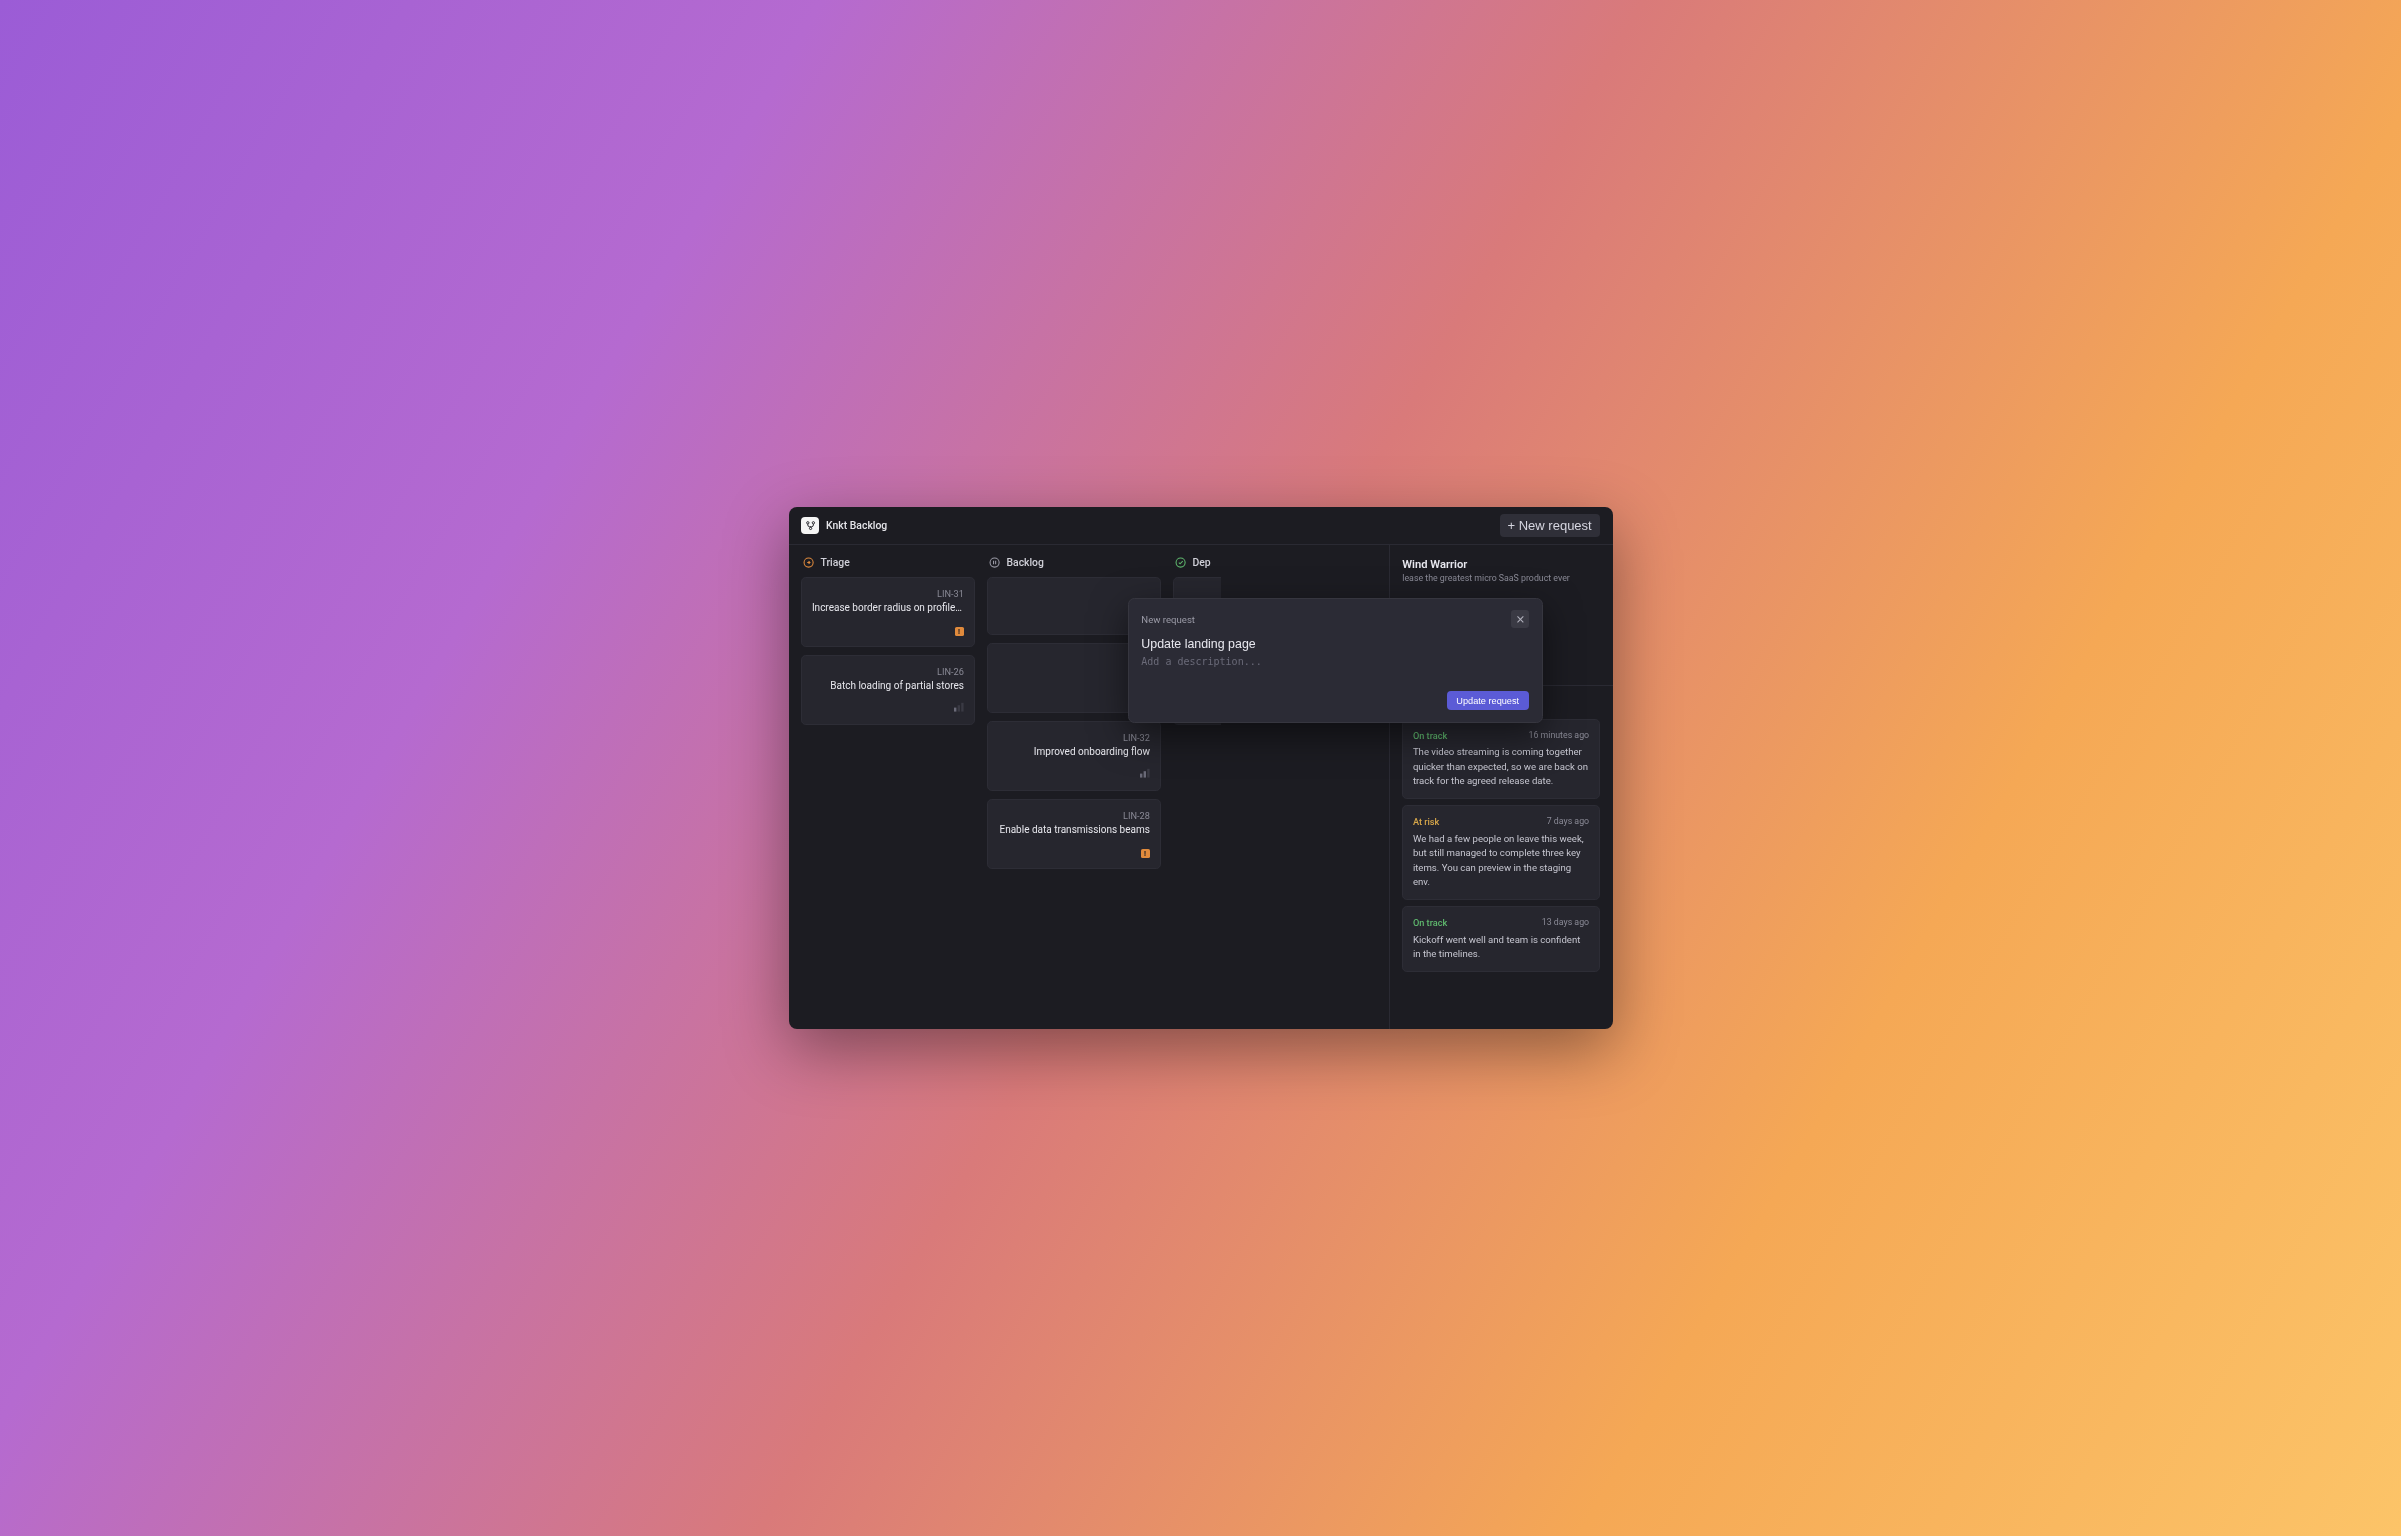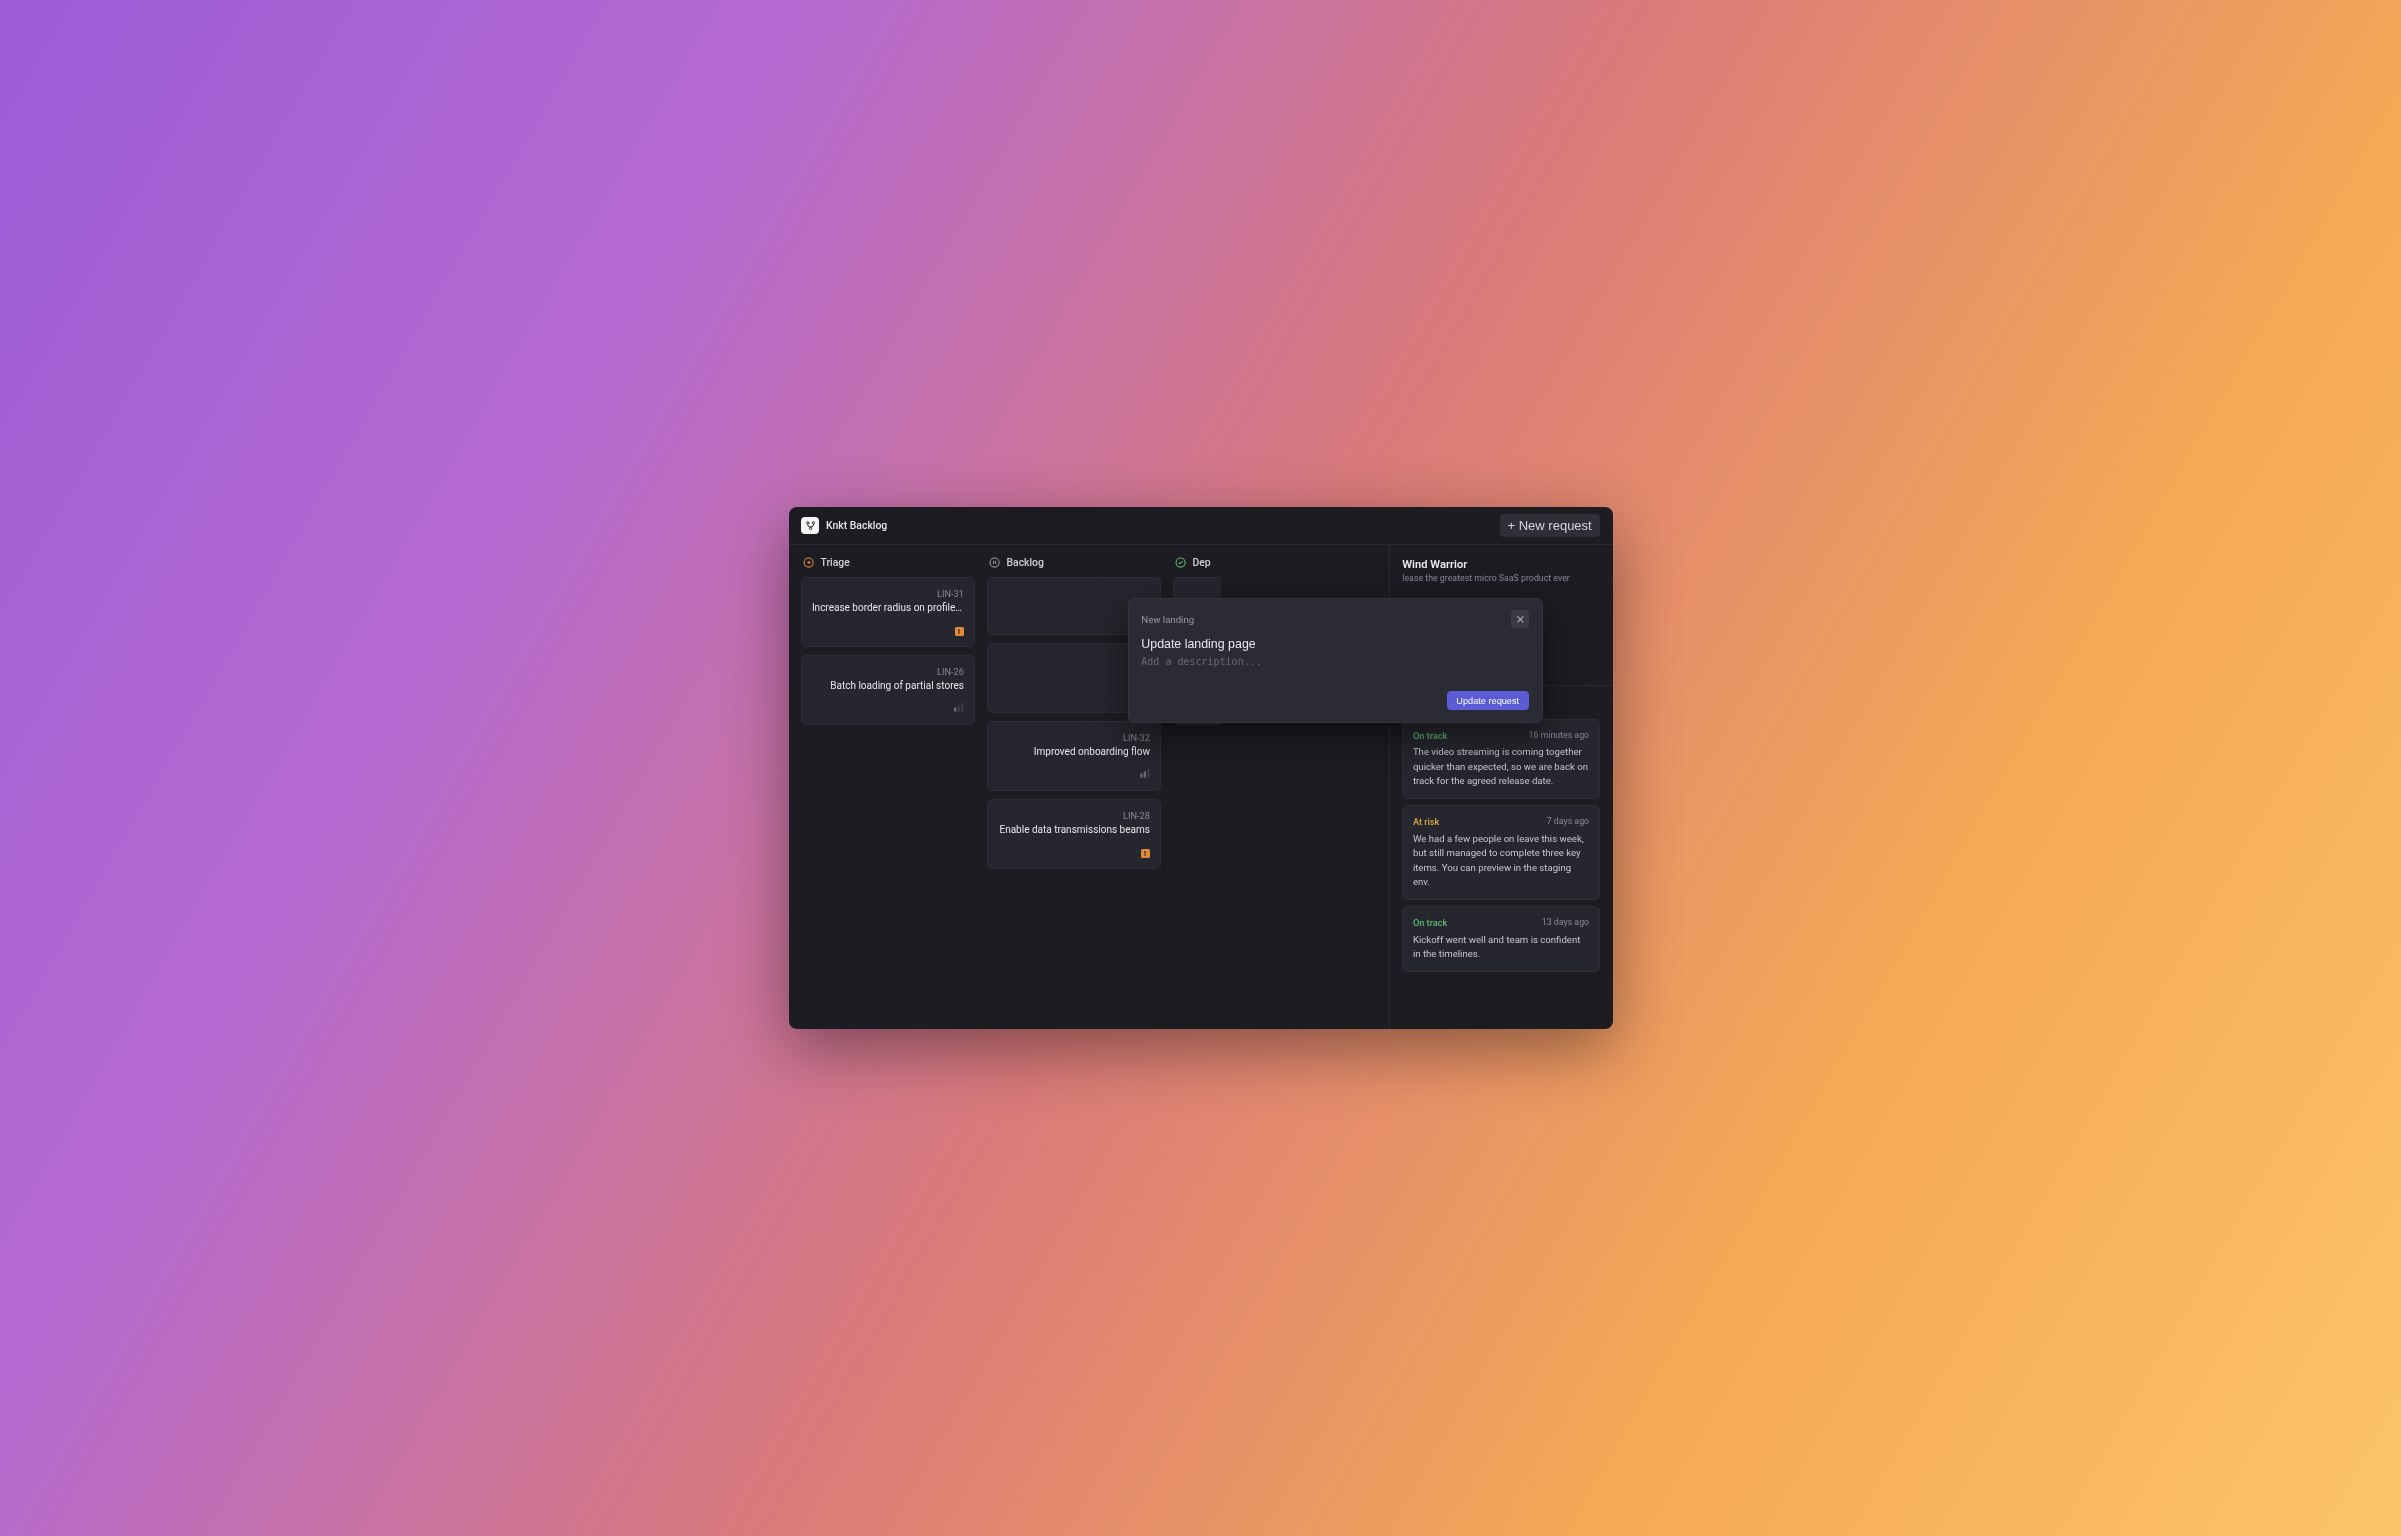--- a/index.html
+++ b/index.html
@@ -440,21 +440,21 @@
             <span class="update-status ontrack">On track</span>
             <span class="update-time">13 days ago</span>
           </div>
           <div class="update-body">Kickoff went well and team is confident in the timelines.</div>
         </div>
       </div>
     </div>
 
     <div class="modal">
       <div class="modal-head">
-        <span class="modal-label">New landing</span>
+        <span class="modal-label">New request</span>
         <button class="modal-close">
           <svg viewBox="0 0 12 12" stroke="#b0b0bc" stroke-width="1.5">
               <path d="M2 2l8 8M10 2l-8 8"></path>
             </svg>
         </button>
       </div>
       <input class="modal-title-input" value="Update landing page" style="">
       <textarea class="modal-desc" placeholder="Add a description..." style=""></textarea>
       <div class="modal-footer">
         <button class="submit-btn">Update request</button>

